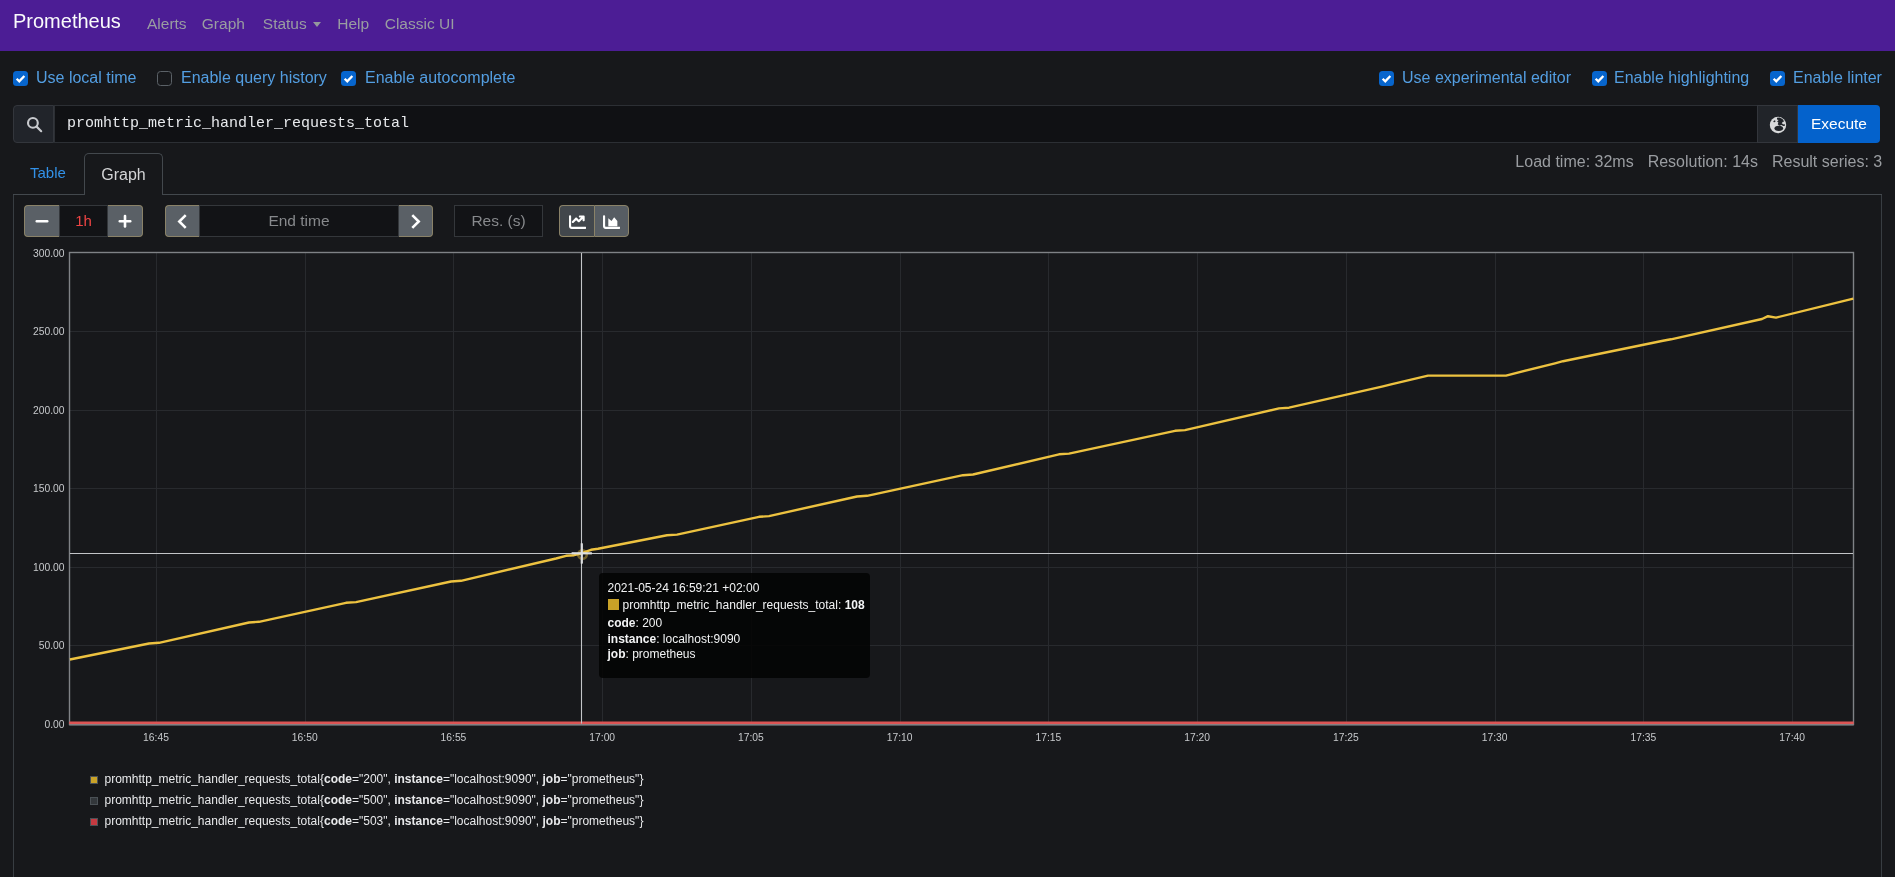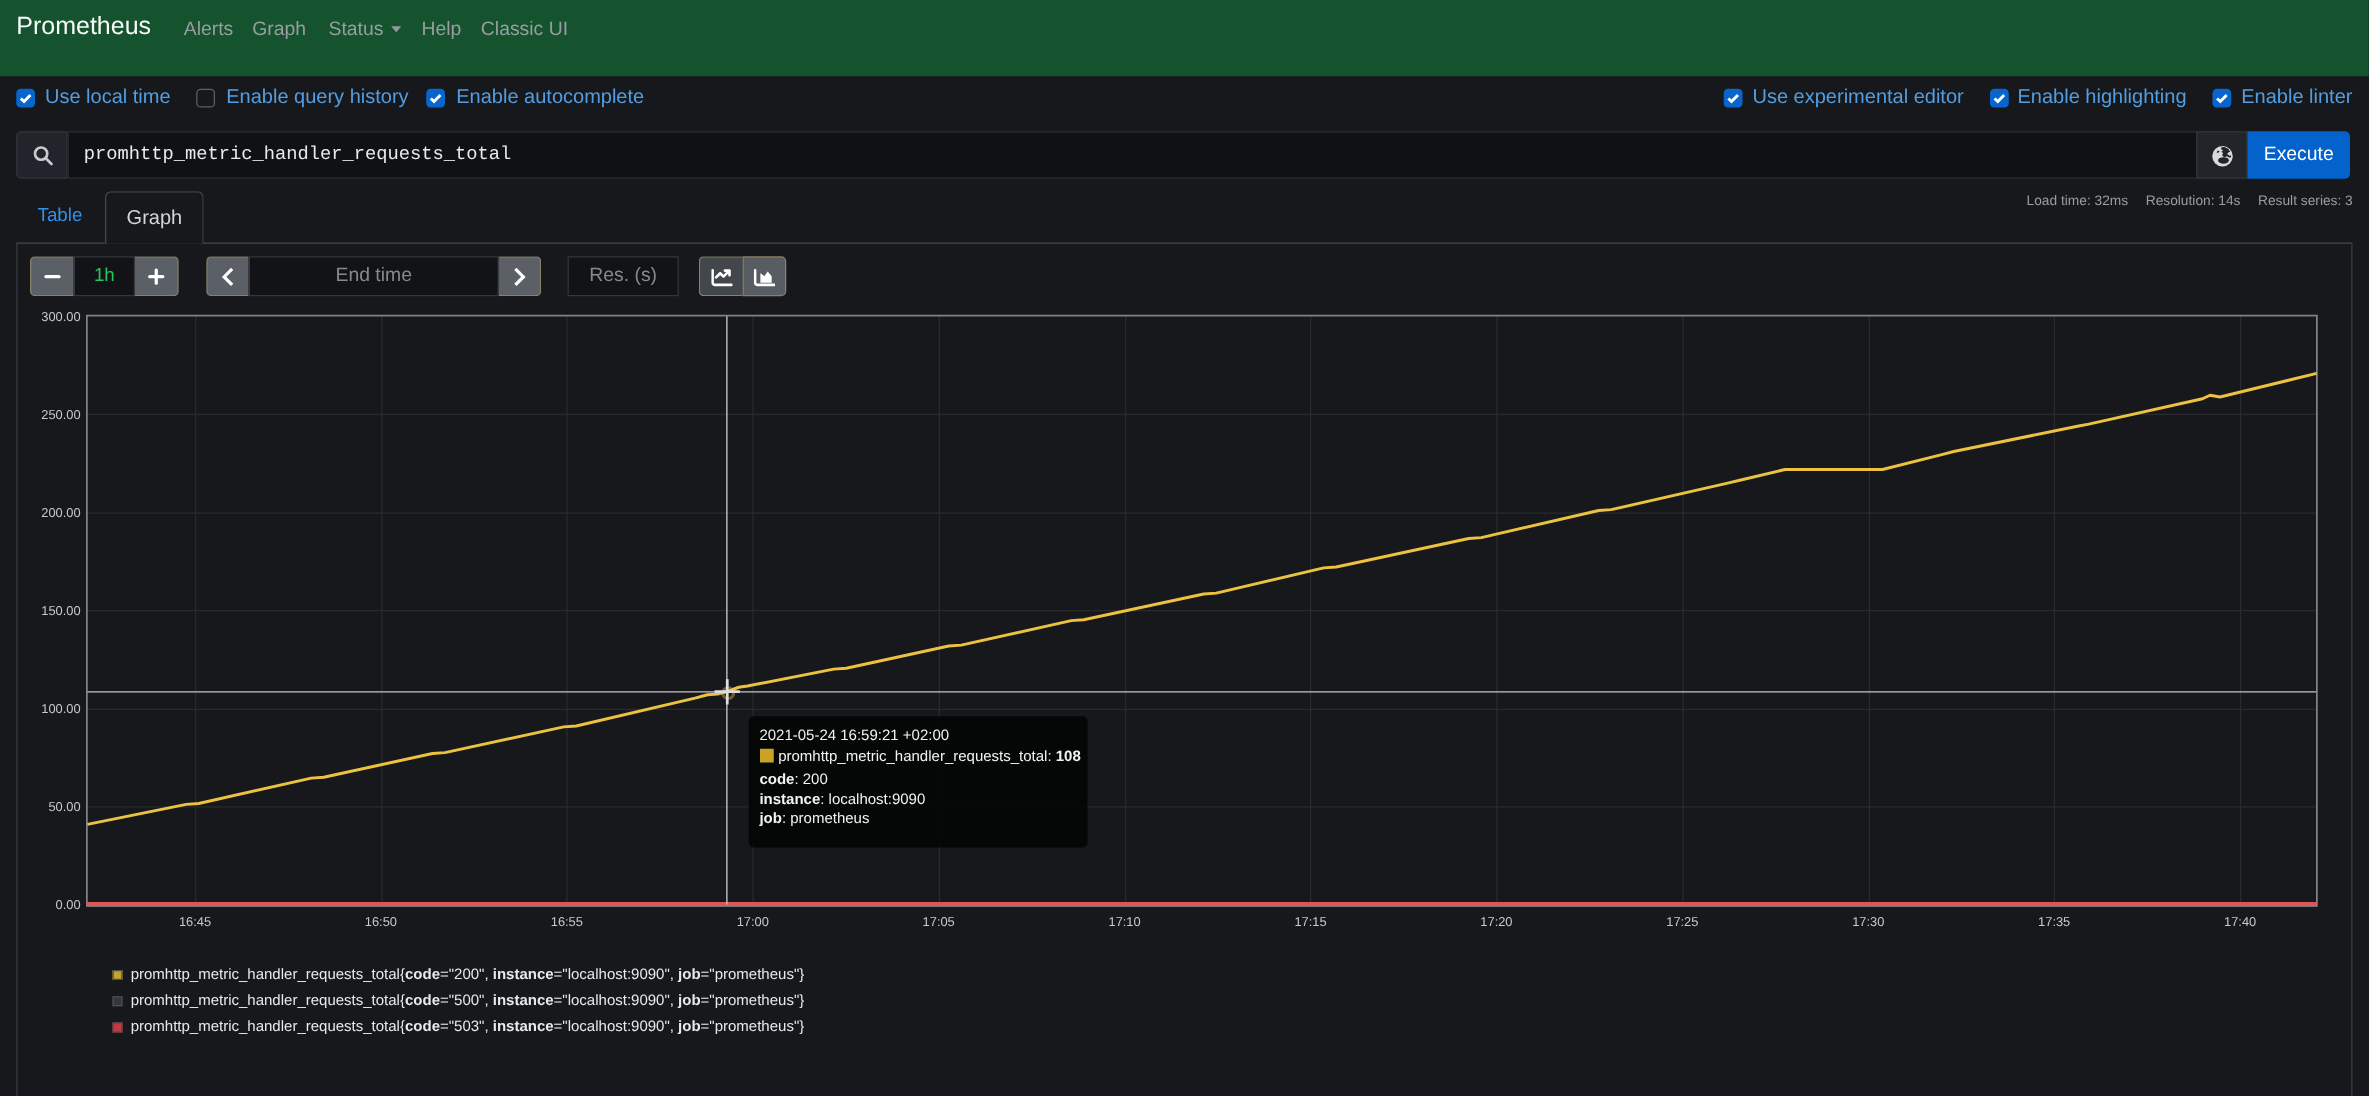--- a/index.html
+++ b/index.html
@@ -1,20 +1,20 @@
 <!DOCTYPE html>
 <html><head>
 <meta charset="utf-8">
 <style>
   * { margin:0; padding:0; box-sizing:border-box; }
   html,body { width:1895px; height:877px; background:#17181b; overflow:hidden;
     font-family:"Liberation Sans", sans-serif; }
   .abs { position:absolute; }
   
-  .navbar { position:absolute; left:0; top:0; width:1895px; height:61px; background:#14532d;padding-left:36px; }
+  .navbar { position:absolute; left:0; top:0; width:1895px; height:51px; background:#4c1d95;padding-left:36px; }
   .brand { position:absolute; left:13px; top:9.5px; font-size:20px; color:#fafbfc; }
   .navlink { position:absolute; top:15px; font-size:15.5px; color:#999da1; }
   .caret { display:inline-block; width:0; height:0; border-left:4.5px solid transparent;
     border-right:4.5px solid transparent; border-top:5px solid #94989d; margin-left:6px; vertical-align:2px; }
   
   .cbrow { position:absolute; top:69px; height:18px; }
   .cb { position:absolute; width:15px; height:15px; top:1.5px; border-radius:3.5px; }
   .cb.on { background:#0765cd; }
   .cb.on svg { position:absolute; left:2px; top:2px; }
   .cb.off { background:transparent; border:1.5px solid #5b6167; }
@@ -24,35 +24,35 @@
   .qprepend { position:absolute; left:0; top:0; width:41px; height:38px; background:#21242a;
     border:1px solid #33363c; border-radius:4px 0 0 4px; }
   .qinput { position:absolute; left:41px; top:0; width:1703.5px; height:38px; background:#101114;
     border:1px solid #2c2f34; color:#e8eaed; font-family:"Liberation Mono", monospace;
     font-size:15px; line-height:36px; padding-left:12px; }
   .qglobe { position:absolute; left:1744px; top:0; width:41px; height:38px; background:#212429;
     border:1px solid #33363c; }
   .qexec { position:absolute; left:1785px; top:0; width:82px; height:38px; background:#0462cc;
     border-radius:0 4px 4px 0; color:#fff; font-size:15.5px; text-align:center; line-height:38px; }
   
-  .stats { position:absolute; top:154.5px; right:12.8px; font-size:11px; line-height:13px; color:#9a9da1; }
+  .stats { position:absolute; top:154.5px; right:12.8px; font-size:16px; line-height:13px; color:#9a9da1; }
   .stats span { margin-left:14px; }
   
   .tabrow { position:absolute; left:13px; top:153px; width:1869px; height:42px;
     border-bottom:1px solid #43484d; }
   .tab-table { position:absolute; left:17px; top:11px; font-size:15px; color:#3291e8; }
   .tab-graph { position:absolute; left:71px; top:0px; width:79px; height:42px;
     border:1px solid #43484d; border-bottom:none;
     background:#17181b; color:#d4d5d7; font-size:16px; text-align:center; line-height:42px; border-radius:5px 5px 0 0; }
   
   .panel { position:absolute; left:13px; top:195px; width:1869px; height:682px;
     border-left:1px solid #383d42; border-right:1px solid #383d42; }
   .btn { background:#5a6066; color:#fff; text-align:center; position:absolute; top:9.5px; height:32px;
     border:1px solid #8a8268; }
-  .ipt { background:#121316; border:1px solid #34373b; color:#22c55e; position:absolute; top:9.5px; height:32px;
+  .ipt { background:#121316; border:1px solid #34373b; color:#ef4444; position:absolute; top:9.5px; height:32px;
     text-align:center; }
   .ph { color:#87898c; }
   
   .ticklabel { fill:#c7c9cc; font-size:10.3px; font-family:"Liberation Sans",sans-serif; }
   
   .tooltip { position:absolute; left:585px; top:377.5px; width:271px; height:105.5px;
     background:rgba(3,3,3,0.88); border-radius:4px; padding:8.5px 10px 0 8.5px;
     font-size:12px; color:#f2f3f4; line-height:15.5px; white-space:nowrap; }
   .tooltip .sw { display:inline-block; width:11px; height:11px; background:#c9a227; margin-right:4px; vertical-align:-1px; }
   

